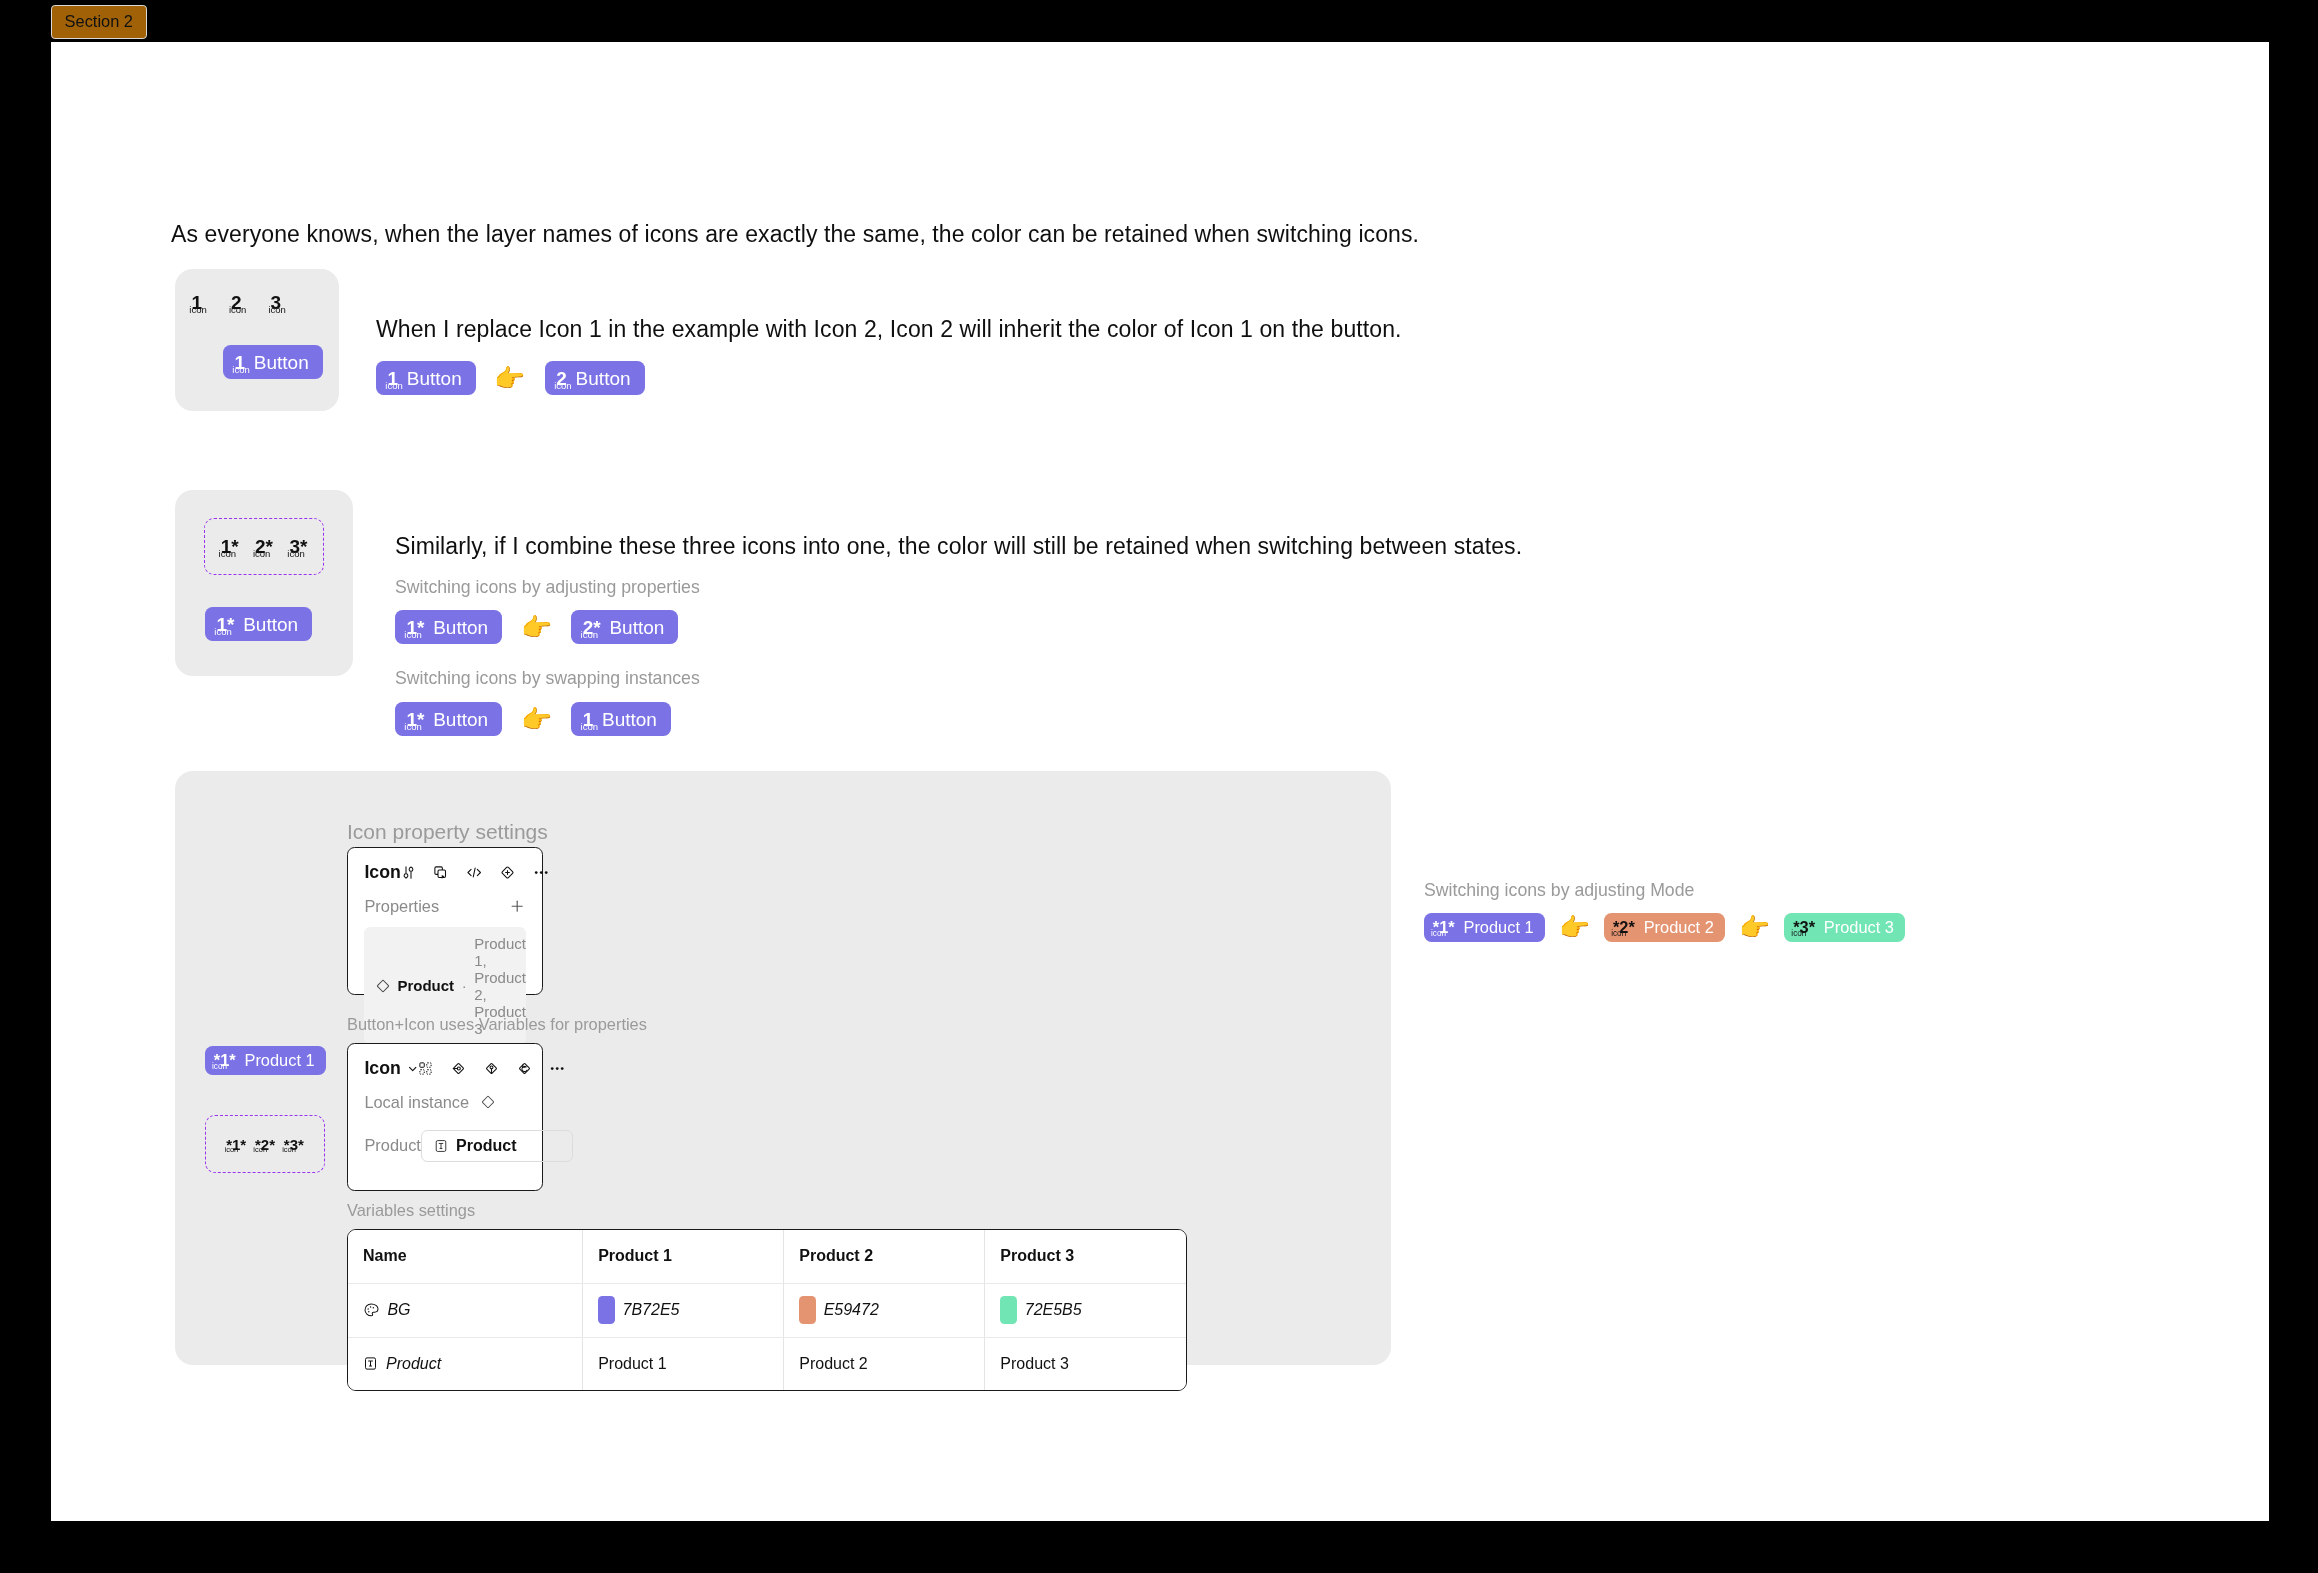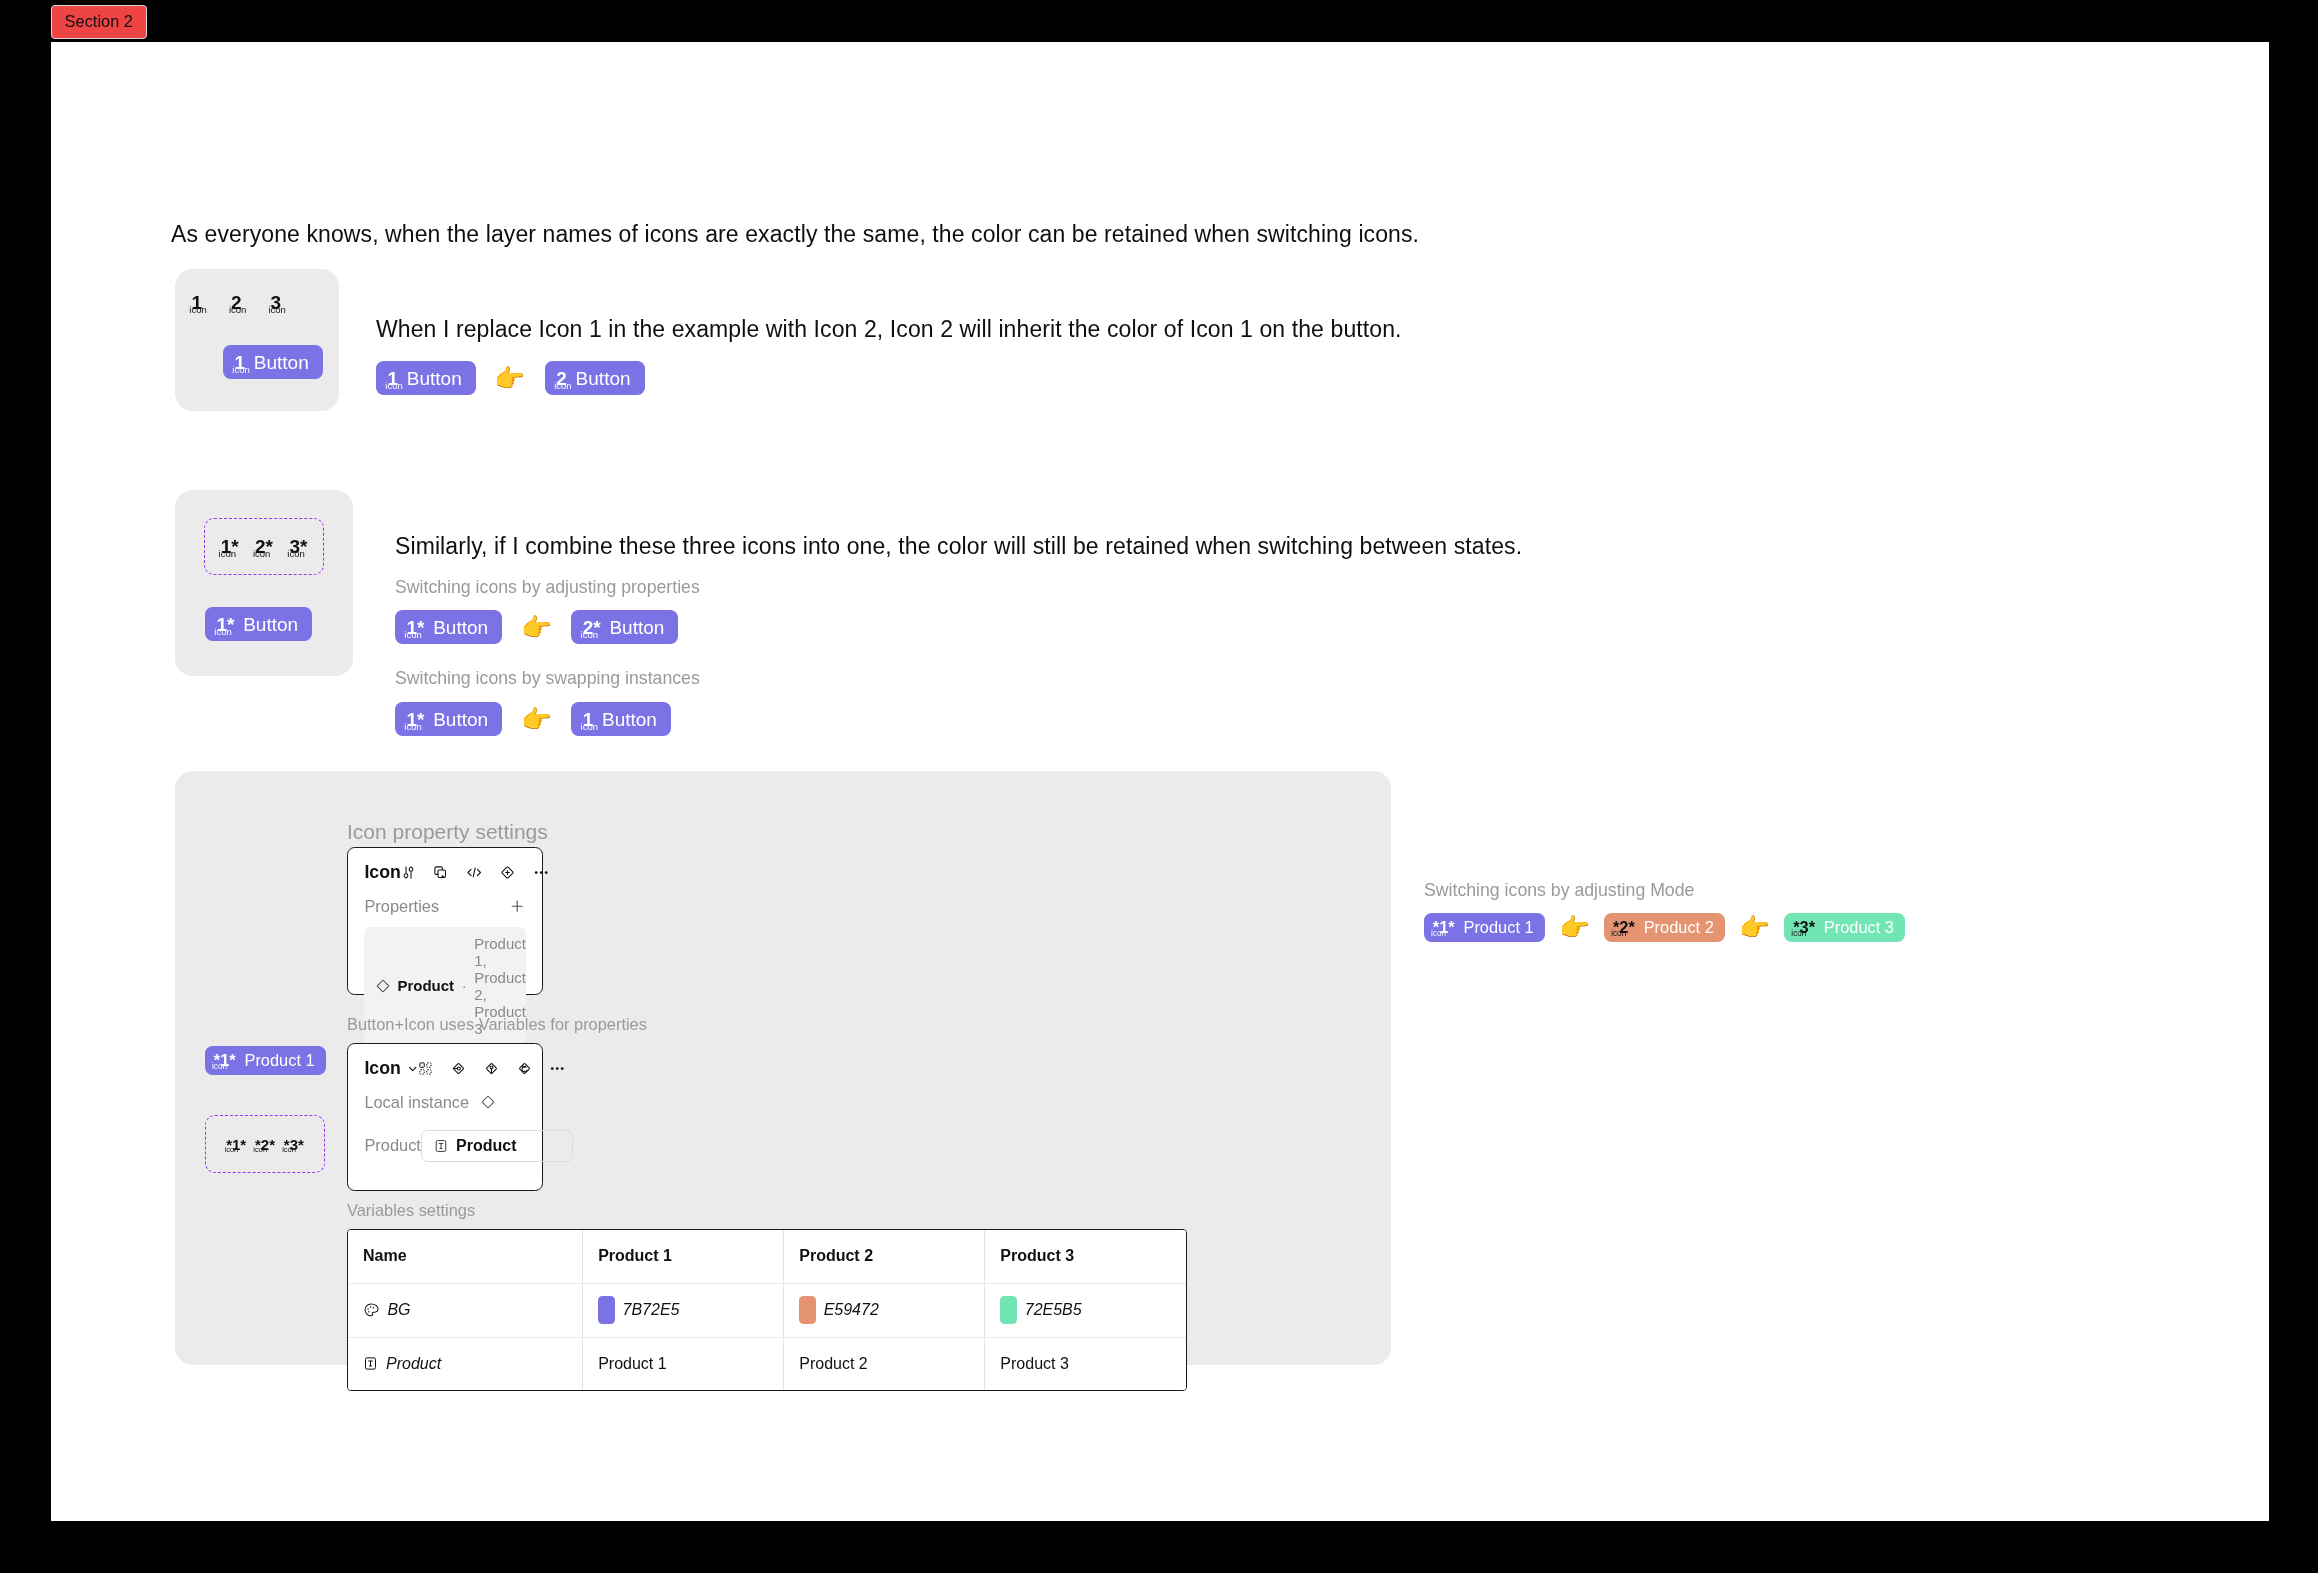--- a/index.html
+++ b/index.html
@@ -10,21 +10,21 @@
     background: #000000;
     font-family: "Liberation Sans", sans-serif;
     overflow: hidden;
   }
 
   
   .section-tab {
     position: absolute;
     left: 51px;
     top: 5px;
-    background: #ef4444;
+    background: #a16207;
     border: 0.6px solid #d9d9d9;
     border-radius: 3.8px;
     padding: 6.3px 12.6px;
     font-size: 16.4px;
     color: #111111;
     line-height: 1.2;
     box-shadow: 0 0.6px 1.3px rgba(0,0,0,.15);
   }
 
   
@@ -208,21 +208,21 @@
     color: #111;
   }
   .vtable th { font-weight: 700; }
   .vtable tr:last-child td { border-bottom: none; }
   .vtable th:last-child, .vtable td:last-child { border-right: none; }
   .cell-flex { display: flex; align-items: center; gap: 8px; font-style: italic; }
   .swatch { width: 16.4px; height: 28px; border-radius: 4.4px; flex: 0 0 auto; }
 
   .table-wrap {
     border: 1.9px solid #1a1a1a;
-    border-radius: 4px;
+    border-radius: 9px;
     overflow: hidden;
   }
 
   svg { display: block; }
 </style>
 </head>
 <body>
 
 <div class="section-tab">
   <span>Section 2</span>

